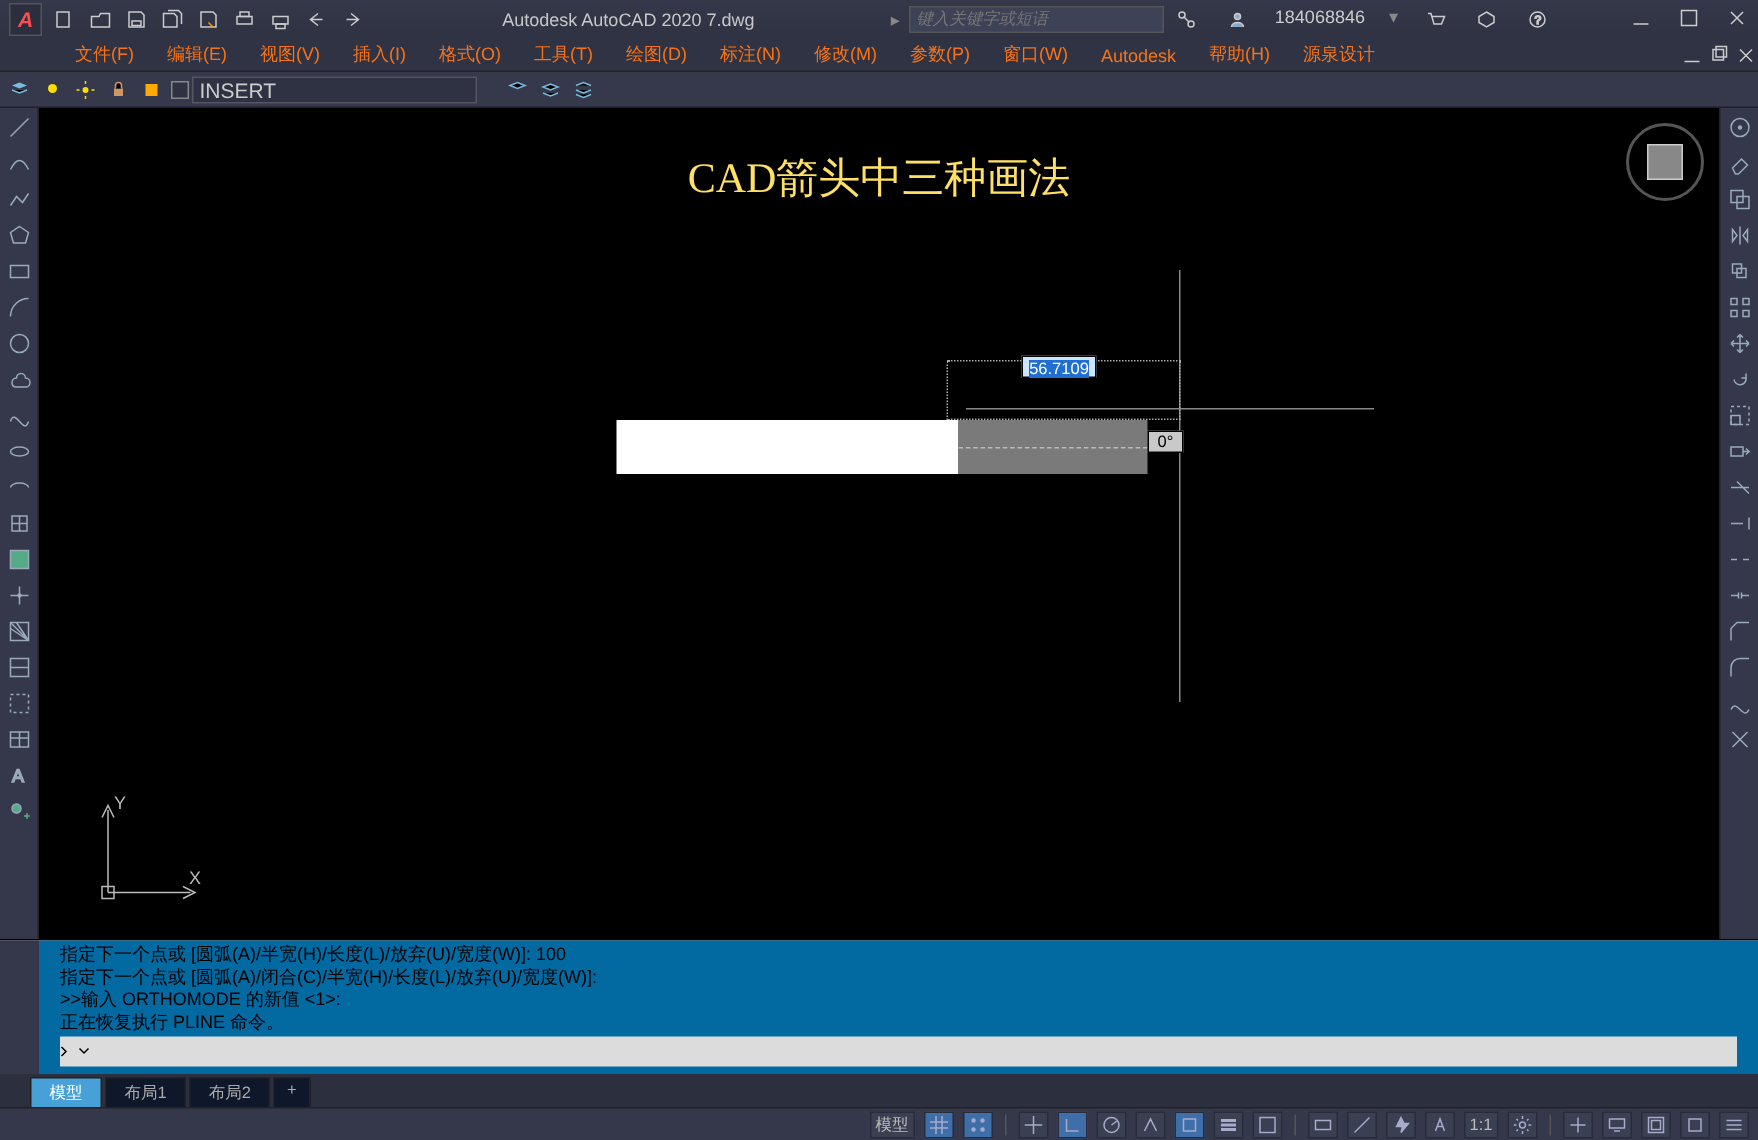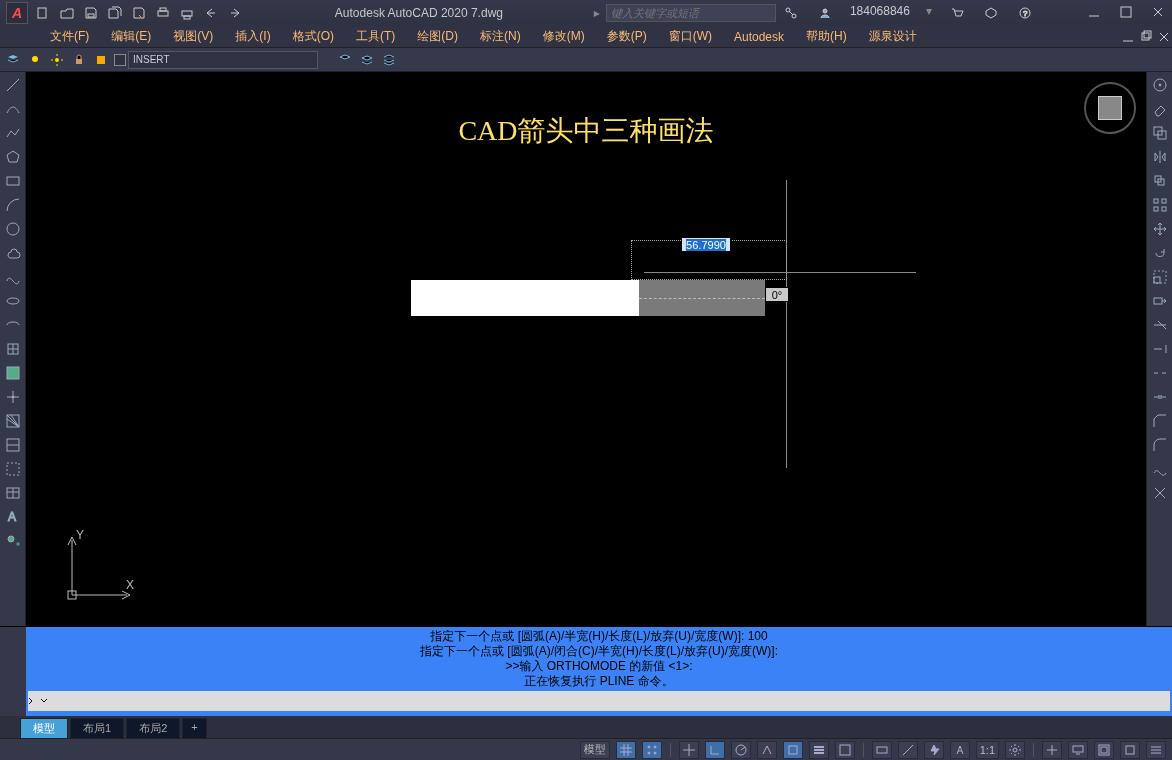--- a/index.html
+++ b/index.html
@@ -12,39 +12,39 @@
 .qat-btn { width:18px; height:18px; display:flex; align-items:center; justify-content:center; color:#ccc; cursor:pointer; }
 .qat-btn svg { width:14px; height:14px; stroke:#ccc; fill:none; }
 .title-text { flex:1; text-align:center; color:#c8c8c8; font-size:12px; }
 .titlebar .search { width:170px; height:18px; background:#3d4257; border:1px solid #555; color:#888; font-style:italic; font-size:11px; padding:0 4px; }
 .titlebar .right { display:flex; align-items:flex-start; gap:16px; color:#ccc; }
 .win-btn { width:16px; height:16px; display:flex; align-items:center; justify-content:center; cursor:pointer; }
 .win-btn svg{width:14px;height:14px;stroke:#ccc;fill:none;}
 
 
 .menubar { height:22px; background:#2f3344; display:flex; align-items:center; padding-left:40px; gap:2px; border-bottom:1px solid #222; }
-.menubar .item { padding:2px 10px; color:#fdba74; cursor:pointer; font-size:12px; }
+.menubar .item { padding:2px 10px; color:#f97316; cursor:pointer; font-size:12px; }
 
 
 .toolbar { height:24px; background:#35394b; display:flex; align-items:center; padding:0 4px; gap:4px; border-bottom:1px solid #1e2130;}
 .tbtn { width:18px;height:18px; display:flex;align-items:center;justify-content:center;cursor:pointer; }
 .tbtn svg{width:14px;height:14px;}
 .layer-box { display:flex; align-items:center; gap:2px; }
-.layer-input { width:190px; height:18px; background:#2e3242; border:1px solid #556; color:#ccc; font-size:10px; padding:0 4px; }
+.layer-input { width:190px; height:18px; background:#2e3242; border:1px solid #556; color:#ccc; font-size:14px; padding:0 4px; }
 .chk { width:12px;height:12px; background:#2e3242;border:1px solid #888; }
 
 
 .main { display:flex; height:calc(100% - 26px - 22px - 24px - 90px - 22px - 22px); }
 .side { width:26px; background:#34384a; display:flex; flex-direction:column; align-items:center; padding-top:4px; gap:6px; border-right:1px solid #222;}
 .side.right{border-right:none;border-left:1px solid #222;}
 .side .tool{ width:18px;height:18px; display:flex;align-items:center;justify-content:center; cursor:pointer;}
 .side .tool svg{width:16px;height:16px;stroke:#9ab;fill:none;stroke-width:1;}
 .viewport { flex:1; background:#000; position:relative; overflow:hidden; }
 
-.heading { position:absolute; top:40px; left:50%; transform:translateX(-50%); color:#ffe066; font-size:28px; font-family:"SimSun",serif; white-space:nowrap;}
+.heading { position:absolute; top:28px; left:50%; transform:translateX(-50%); color:#ffe066; font-size:28px; font-family:"SimSun",serif; white-space:nowrap;}
 .crosshair-v { position:absolute; left:760px; top:108px; width:1px; height:288px; background:#888;}
 .crosshair-h { position:absolute; left:618px; top:200px; width:272px; height:1px; background:#888;}
 .dashed-box { position:absolute; left:605px; top:168px; width:156px; height:40px; border:1px dotted #aaa;}
 .dim-input { position:absolute; left:655px; top:165px; width:50px; height:15px; background:#cfe4ff; border:1px solid #000; color:#000; font-size:11px; text-align:center; line-height:15px; font-family:monospace; }
 .dim-sel { background:#1f6fd0; color:#fff; }
 .angle-box { position:absolute; left:739px; top:215px; width:24px; height:15px; background:#c9c9c9; border:1px solid #000; color:#000; font-size:11px; text-align:center; line-height:15px;}
 .white-rect { position:absolute; left:385px; top:208px; width:228px; height:36px; background:#fff;}
 .grey-rect  { position:absolute; left:613px; top:208px; width:126px; height:36px; background:#7a7a7a;}
 .grey-rect::before{content:"";position:absolute;left:0;right:0;top:50%;border-top:1px dashed #bbb;}
 
@@ -53,21 +53,21 @@
 .ucs text { fill:#bbb; font-size:12px; }
 
 .navcube { position:absolute; right:6px; top:6px; width:60px; height:60px; }
 .navcube .ring{position:absolute;inset:4px;border:2px solid #555;border-radius:50%;}
 .navcube .sq{position:absolute;left:18px;top:18px;width:24px;height:24px;background:#888;border:1px solid #ccc;}
 
 
 .cmdwrap { height:90px; background:#dcdcdc; border-top:1px solid #000; display:flex; }
 .cmd-side{ width:26px; background:#34384a; display:flex; flex-direction:column; align-items:center; gap:4px; padding-top:4px;}
 .cmd-side .tool svg{stroke:#9ab;}
-.cmd-hist { flex:1; background:#3b82f6; color:#000; font-family:"SimSun",monospace; font-size:12px; padding:2px 2px; line-height:15px; overflow:hidden; white-space:pre;text-align:center; }
+.cmd-hist { flex:1; background:#0369a1; color:#000; font-family:"SimSun",monospace; font-size:12px; padding:2px 14px; line-height:15px; overflow:hidden; white-space:pre; }
 .cmd-line { height:20px; background:#dcdcdc; border-top:1px solid #888; display:flex; align-items:center; padding:0 4px; gap:4px; font-family:"SimSun",monospace; font-size:12px; color:#000;}
 .cmd-line .caret{width:8px;height:8px;}
 .cmd-key{ background:#bfbfbf; padding:0 1px; }
 
 
 .tabs { height:22px; background:#2b2f3e; display:flex; align-items:flex-end; padding-left:20px; gap:2px; }
 .tab { height:20px; padding:2px 12px; background:#0f172a; color:#aaa; border:1px solid #222; border-bottom:none; cursor:pointer; font-size:11px;}
 .tab.active { background:#48a0d8; color:#fff; }
 .tab.add{padding:2px 8px;}
 
@@ -385,21 +385,21 @@
       </div>
   </div>
 
   <div class="viewport">
     <div class="heading">CAD箭头中三种画法</div>
     <div class="crosshair-v"></div>
     <div class="crosshair-h"></div>
     <div class="dashed-box"></div>
     <div class="white-rect"></div>
     <div class="grey-rect"></div>
-    <div class="dim-input"><span class="dim-sel">56.7990</span></div>
+    <div class="dim-input"><span class="dim-sel">56.7109</span></div>
     <div class="angle-box">0°</div>
     <div class="navcube">
       <div class="ring"></div>
         <div class="sq"></div>
     </div>
     <div class="ucs">
       <svg width="80" height="80" viewBox="0 0 80 80">
         <path d="M10 70 L10 15" stroke="#bbb"></path>
           <path d="M6 20 L10 12 L14 20" stroke="#bbb" fill="none"></path>
         <path d="M10 70 L65 70" stroke="#bbb"></path>

